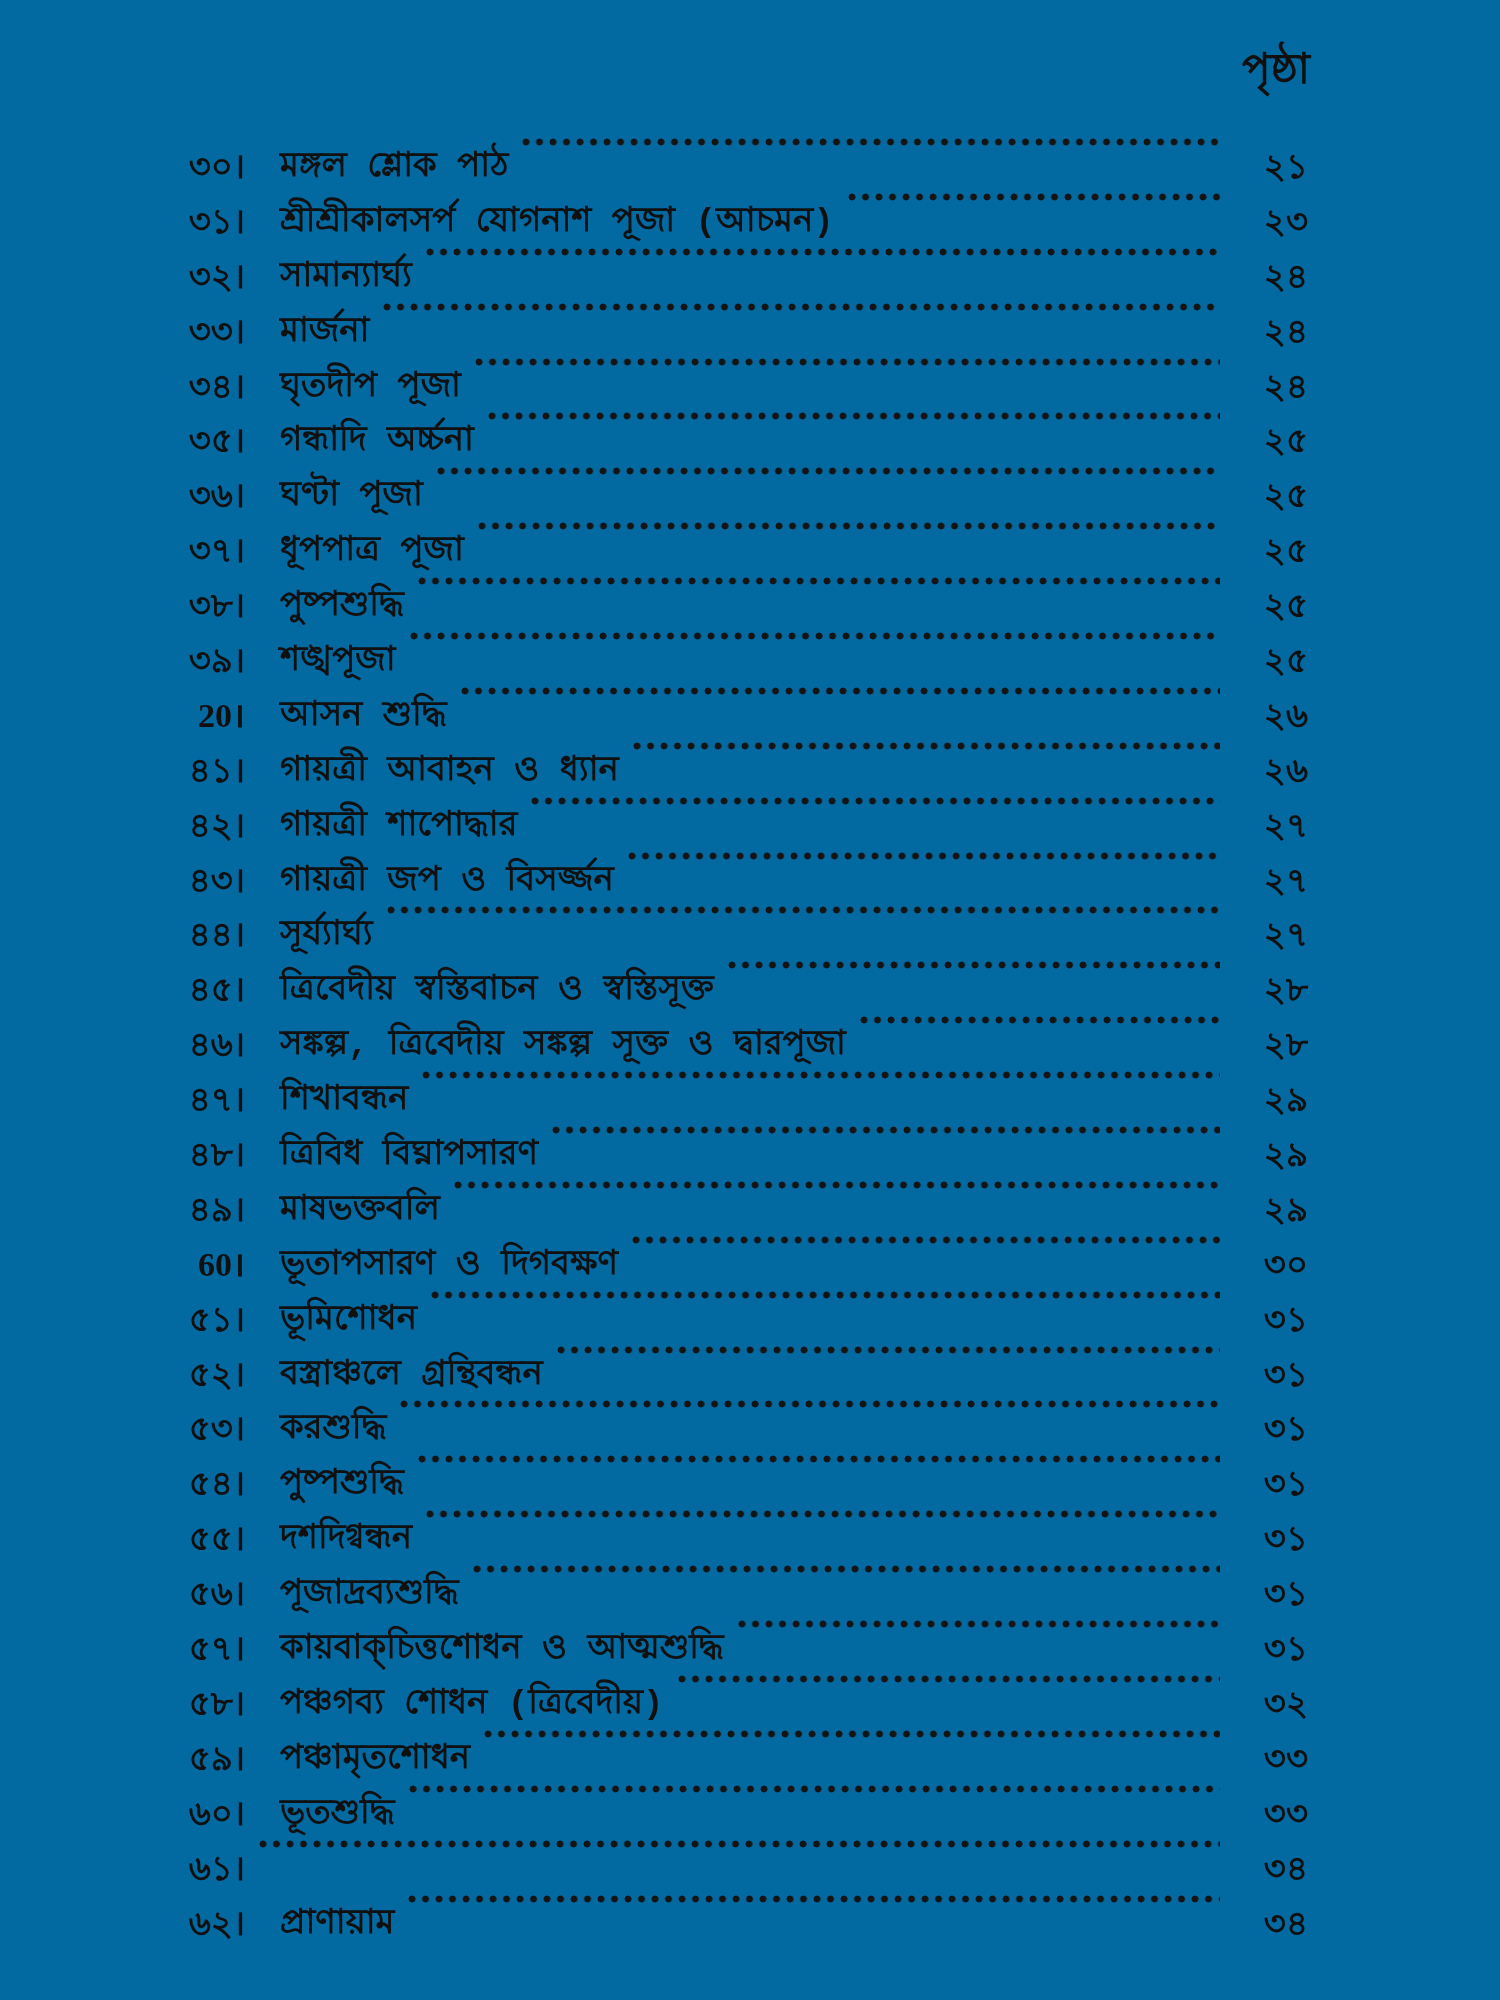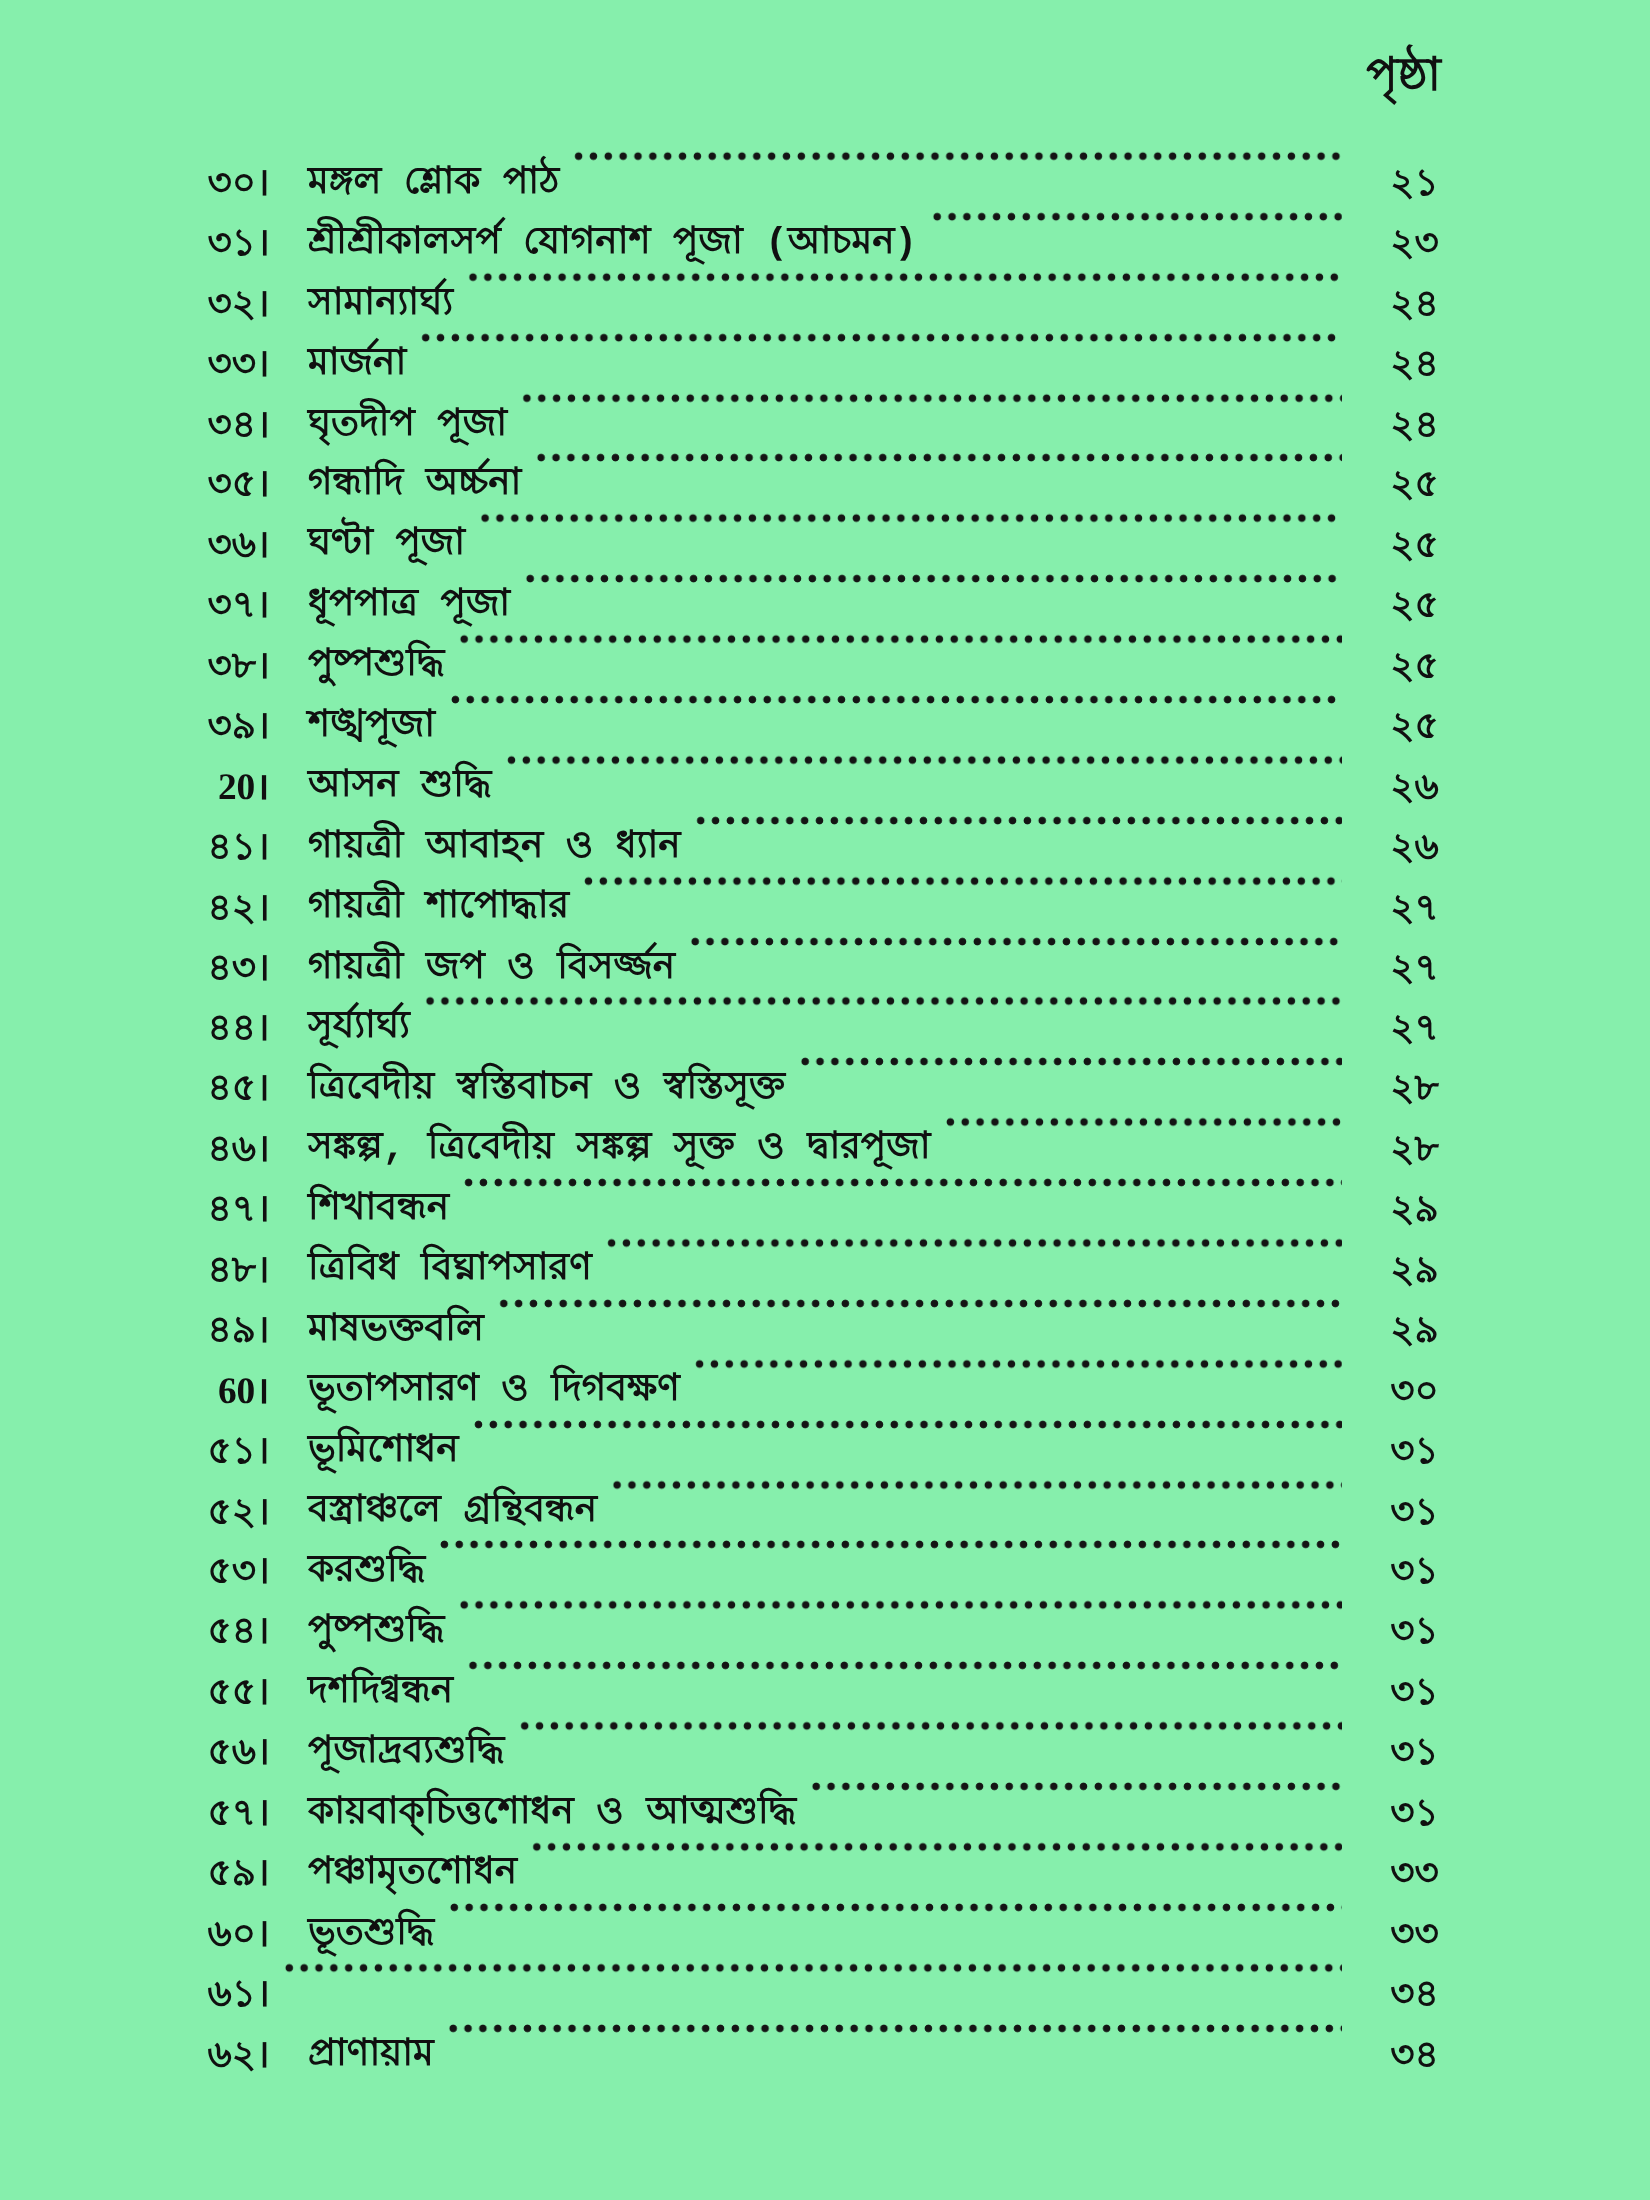--- a/index.html
+++ b/index.html
@@ -1,21 +1,21 @@
 <!DOCTYPE html>
 <html><head>
 <meta charset="utf-8">
 <style>
   html, body { margin: 0; padding: 0; background: #e8e8e8; }
   .page {
     position: relative;
     width: 1500px;
     height: 2000px;
     margin: 0 auto;
-    background: #86efac;
+    background: #0369a1;
     color: #101010;
     font-family: "Liberation Serif", "DejaVu Serif", serif;
     font-weight: 700;
     overflow: hidden;
   }
   .page-col-header {
     position: absolute;
     top: 46px;
     right: 190px;
     font-size: 42px;
@@ -261,20 +261,26 @@
     <span class="pageno">৩১</span>
   </li>
 
   <li class="row">
     <span class="num">৫৭।</span>
     <span class="title indent">কায়বাক্‌চিত্তশোধন ও আত্মশুদ্ধি</span>
     <span class="leader"></span>
     <span class="pageno">৩১</span>
   </li>
 
+  <li class="row">
+    <span class="num">৫৮।</span>
+    <span class="title">পঞ্চগব্য শোধন (ত্রিবেদীয়)</span>
+    <span class="leader"></span>
+    <span class="pageno">৩২</span>
+  </li>
 
   <li class="row">
     <span class="num">৫৯।</span>
     <span class="title">পঞ্চামৃতশোধন</span>
     <span class="leader"></span>
     <span class="pageno">৩৩</span>
   </li>
 
   <li class="row">
     <span class="num">৬০।</span>

